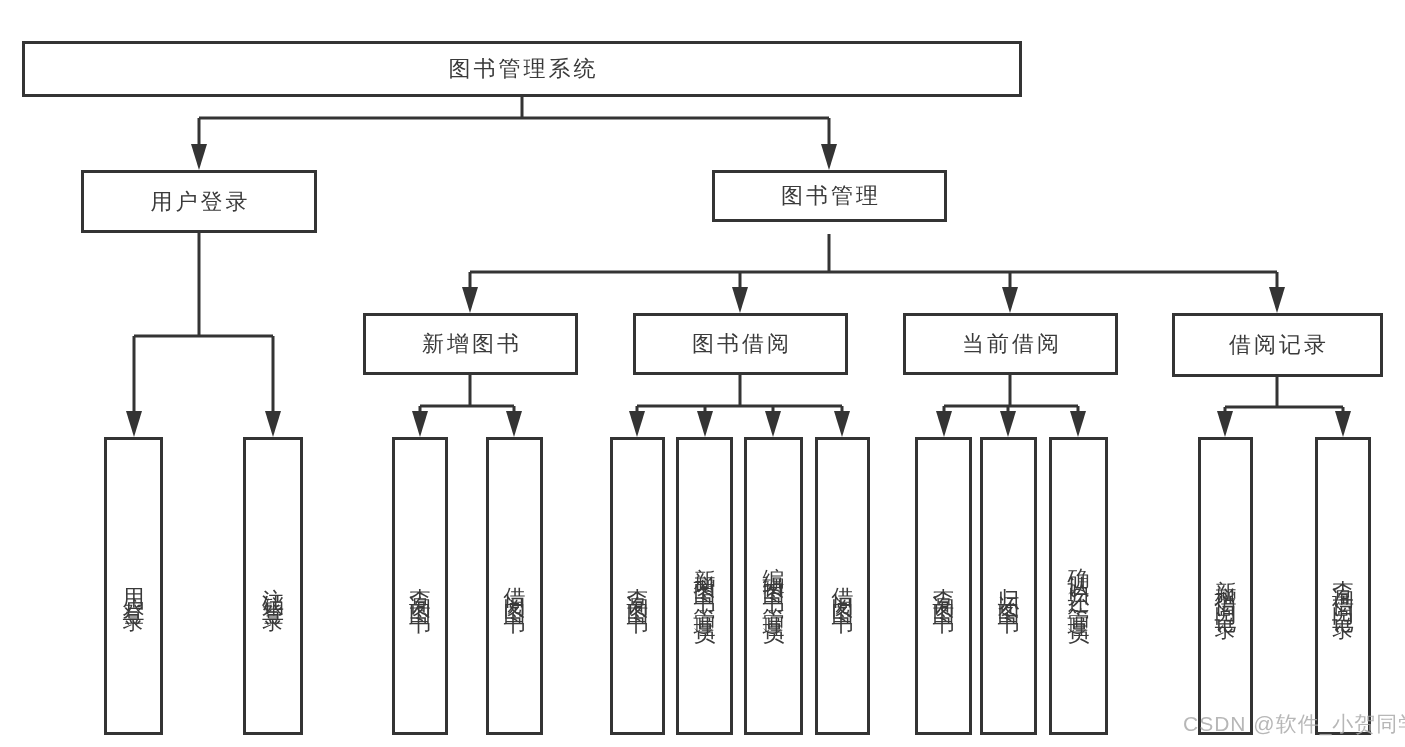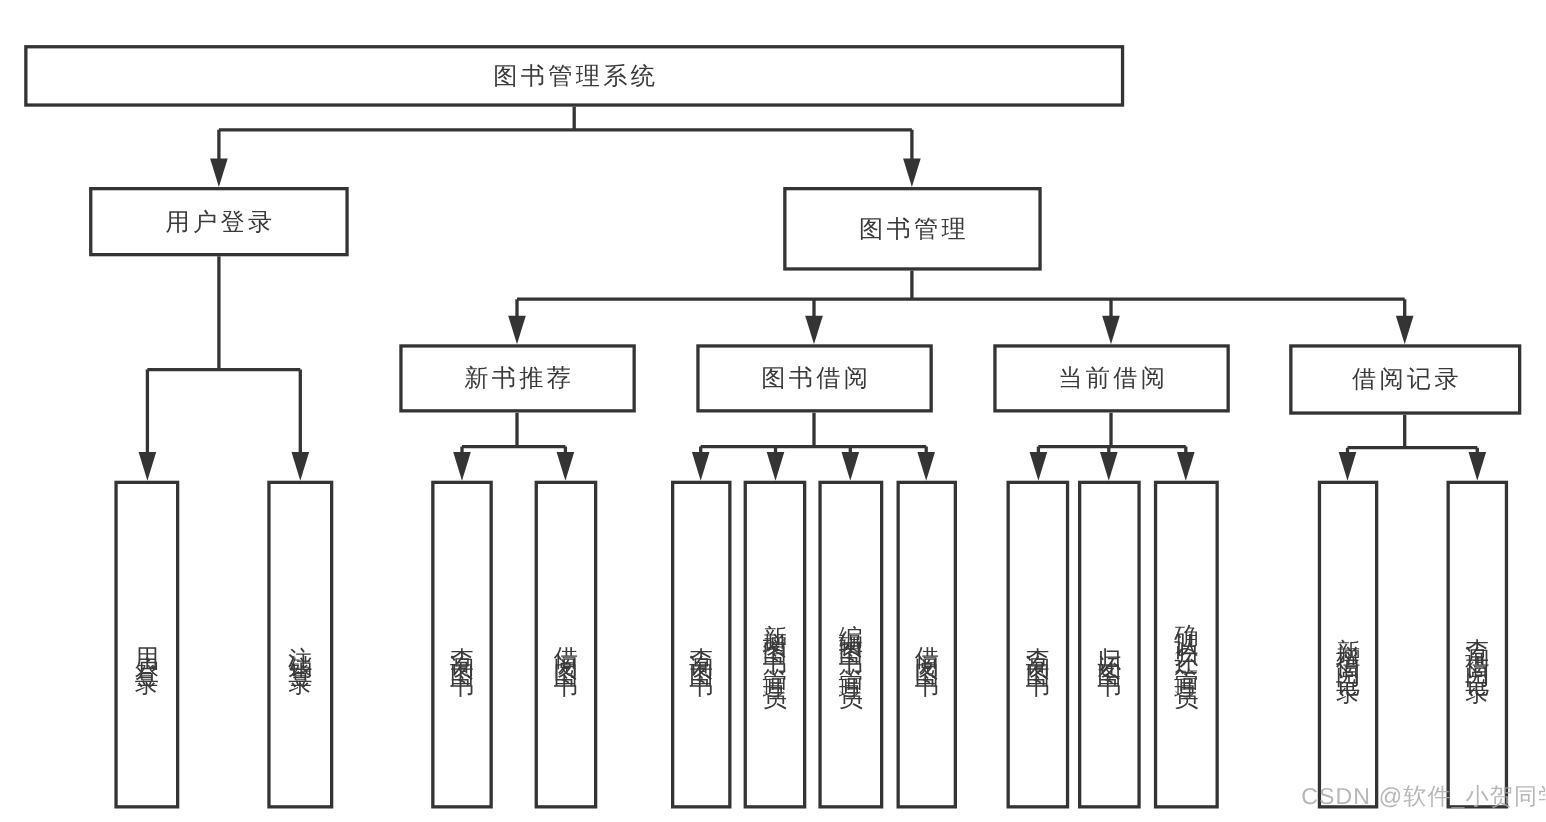--- a/index.html
+++ b/index.html
@@ -96,26 +96,26 @@
     </g>
   </svg>
 
   <div class="box h" style="left:22px; top:12px; width:1000px; height:56px;margin-top:29px;">
     <span>图书管理系统</span>
   </div>
 
   <div class="box h" style="left:81px; top:170px; width:236px; height:63px;">
     <span>用户登录</span>
   </div>
-  <div class="box h" style="left:712px; top:170px; width:235px; height:76px;">
+  <div class="box h" style="left:712px; top:170px; width:235px; height:52px;">
     <span>图书管理</span>
   </div>
 
   <div class="box h" style="left:363px; top:313px; width:215px; height:62px;">
-    <span>新书推荐</span>
+    <span>新增图书</span>
   </div>
   <div class="box h" style="left:903px; top:313px; width:215px; height:62px;">
     <span>当前借阅</span>
   </div>
   <div class="box h" style="left:633px; top:313px; width:215px; height:62px;">
     <span>图书借阅</span>
   </div>
   <div class="box h" style="left:1172px; top:313px; width:211px; height:64px;">
     <span>借阅记录</span>
   </div>

